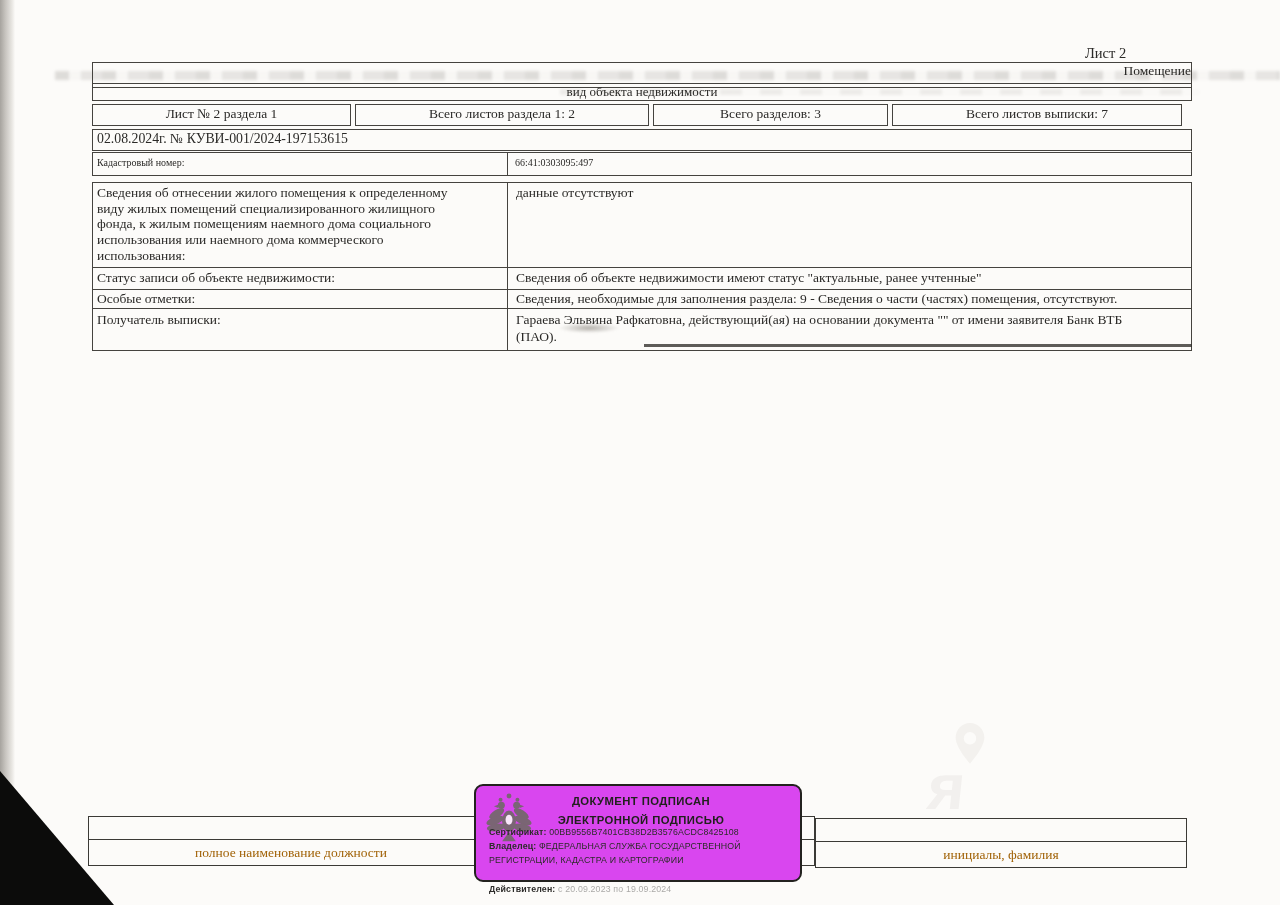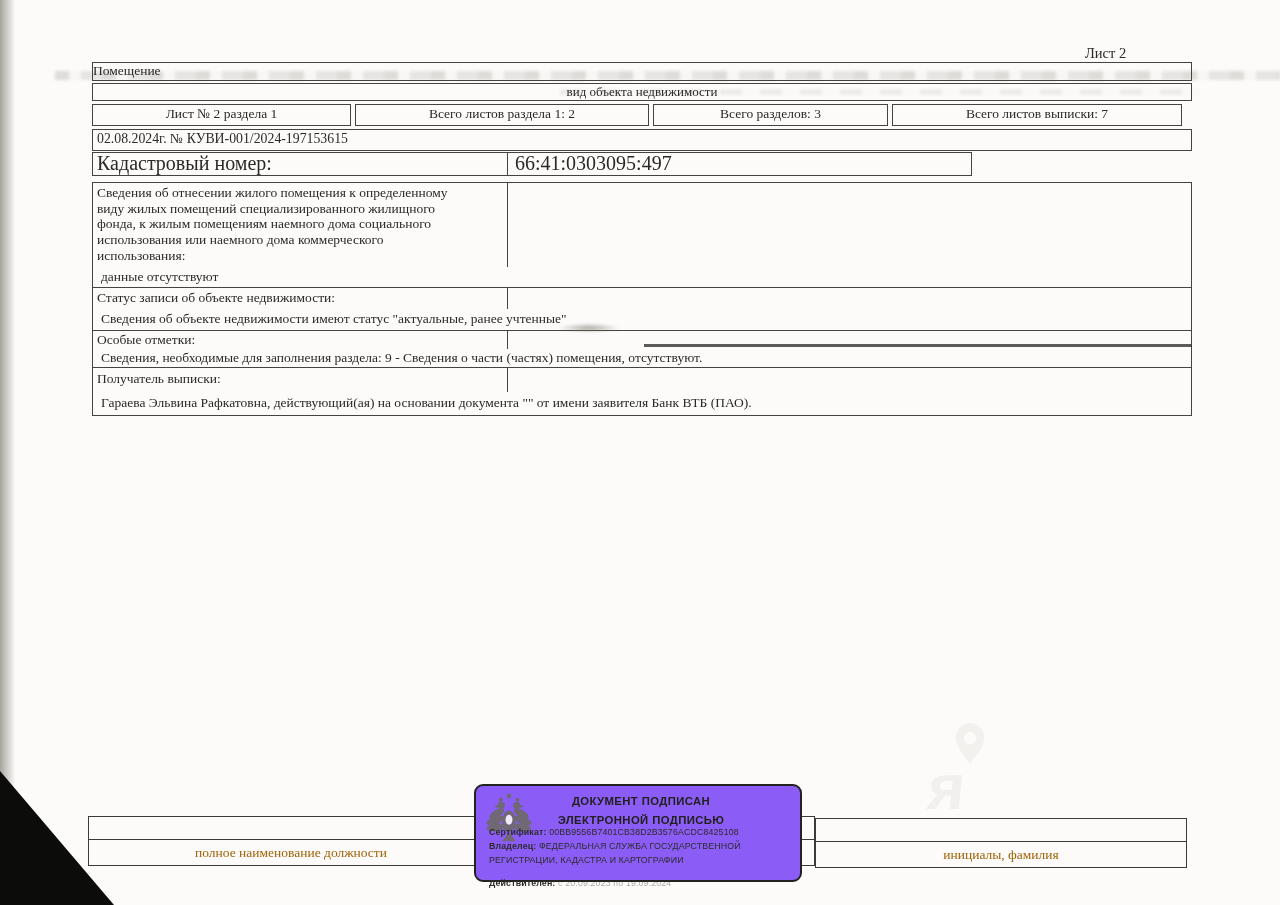--- a/index.html
+++ b/index.html
@@ -15,60 +15,60 @@
   .nb1{left:55px;top:71px;width:1225px;height:9px;opacity:.5;
     background:repeating-linear-gradient(90deg,rgba(95,90,84,.38) 0 14px,rgba(95,90,84,.06) 14px 26px,rgba(95,90,84,.28) 26px 47px);}
   .nb2{left:560px;top:89px;width:640px;height:6px;opacity:.28;
     background:repeating-linear-gradient(90deg,rgba(95,90,84,.35) 0 22px,rgba(95,90,84,.05) 22px 40px);}
   .smudge1{left:558px;top:323px;width:62px;height:10px;filter:blur(1.2px);
     background:radial-gradient(ellipse at center,rgba(115,110,102,.55),rgba(115,110,102,0) 70%);}
   .artifact-line{left:644px;top:344px;width:548px;height:2.6px;background:#34332f;opacity:.8;}
   
   .sheet-no{left:1085px;top:45px;width:80px;font-size:14.5px;}
   .box{border:1.6px solid #45433f;}
-  .b-obj1{left:92px;top:62px;width:1100px;height:19px;text-align:left;font-size:13.5px;line-height:16px;}
+  .b-obj1{left:92px;top:62px;width:1100px;height:26px;text-align:right;font-size:13.5px;line-height:16px;}
   .b-obj2{left:92px;top:83px;width:1100px;height:18px;text-align:center;font-size:13px;line-height:15px;}
   .b-row3{left:92px;top:104px;width:1100px;height:22px;display:flex;gap:4px;}
   .b-row3 .cell{border:1.6px solid #45433f;box-sizing:border-box;text-align:center;
     font-size:13.5px;line-height:18px;}
   .c1{width:259px;}.c2{width:294px;}.c3{width:235px;}.c4{width:290px;}
   .b-date{left:92px;top:129px;width:1100px;height:22px;font-size:13.8px;line-height:17px;padding-left:4px;}
-  .b-cad{left:92px;top:152px;width:880px;height:24px;display:flex;font-size:20px;line-height:20px;}
+  .b-cad{left:92px;top:152px;width:1100px;height:24px;display:flex;font-size:10px;line-height:20px;}
   .b-cad .lbl{width:415px;border-right:1.4px solid #45433f;padding-left:4px;box-sizing:border-box;}
   .b-cad .val{flex:1;padding-left:7px;}
   
   .b-details{left:92px;top:182px;width:1100px;font-size:13.5px;}
-  .drow{display:flex;border-top:1.4px solid #45433f;flex-direction:column;}
+  .drow{display:flex;border-top:1.4px solid #45433f;}
   .drow:first-child{border-top:none;}
   .drow .lbl{width:415px;border-right:1.4px solid #45433f;box-sizing:border-box;
     padding:2px 46px 3px 4px;line-height:15.7px;}
   .drow .val{flex:1;padding:2px 8px 3px 8px;line-height:15.7px;}
   .r-status .lbl,.r-status .val{line-height:18px;padding-top:1px;padding-bottom:2px;}
   .r-marks .lbl,.r-marks .val{line-height:16px;padding-top:1px;padding-bottom:1px;}
   .r-recip .lbl,.r-recip .val{line-height:17.5px;padding-top:2px;padding-bottom:4px;}
   .r-recip .val{padding-right:42px;}
   .r-fund .val{padding-right:8px;}
   
   .sig-left{left:88px;top:816px;width:727px;height:50px;border:1.5px solid #3b3a36;}
   .sig-right{left:815px;top:818px;width:372px;height:50px;border:1.5px solid #3b3a36;}
   .sig-top{height:22px;border-bottom:1.4px solid #3b3a36;}
   .cap{font-size:13.5px;line-height:25px;text-align:center;color:#a16207;}
   .cap-left{position:absolute;left:12px;top:23px;width:380px;}
   .cap-right{position:absolute;left:0;top:23px;width:100%;}
   
-  .stamp{left:474px;top:784px;width:328px;height:98px;background:#8b5cf6;
+  .stamp{left:474px;top:784px;width:328px;height:98px;background:#d946ef;
     border:2.4px solid #23221f;border-radius:9px;z-index:5;
     font-family:"Liberation Sans", sans-serif;}
   .stamp-title{position:absolute;left:50px;width:230px;text-align:center;font-weight:bold;
     font-size:11.3px;letter-spacing:.4px;color:#21201d;white-space:nowrap;}
   .st1{top:9px;}.st2{top:28px;}
   .stamp-line{position:absolute;left:13px;font-size:8.8px;color:#2c2b29;letter-spacing:.15px;}
   .sl-cert{top:41px;white-space:nowrap;}
   .sl-owner{top:54px;width:268px;line-height:13.5px;}
-  .sl-valid{top:92px;white-space:nowrap;}
+  .sl-valid{top:98px;white-space:nowrap;}
   .stamp-line b{font-weight:bold;}
   .faded{opacity:.4;filter:blur(.3px);}
   .eagle{position:absolute;left:10px;top:6px;}
   
   .watermark{left:922px;top:722px;width:280px;height:100px;z-index:1;
     font-family:"Liberation Sans", sans-serif;font-weight:bold;color:rgba(72,62,48,.055);}
   .wm-glyph{position:absolute;left:6px;top:28px;font-size:64px;transform:skewX(-6deg);}
   .wm-word{position:absolute;left:78px;top:28px;font-size:64px;letter-spacing:3px;}
   .wm-pin{position:absolute;left:26px;top:-2px;}
 </style>

